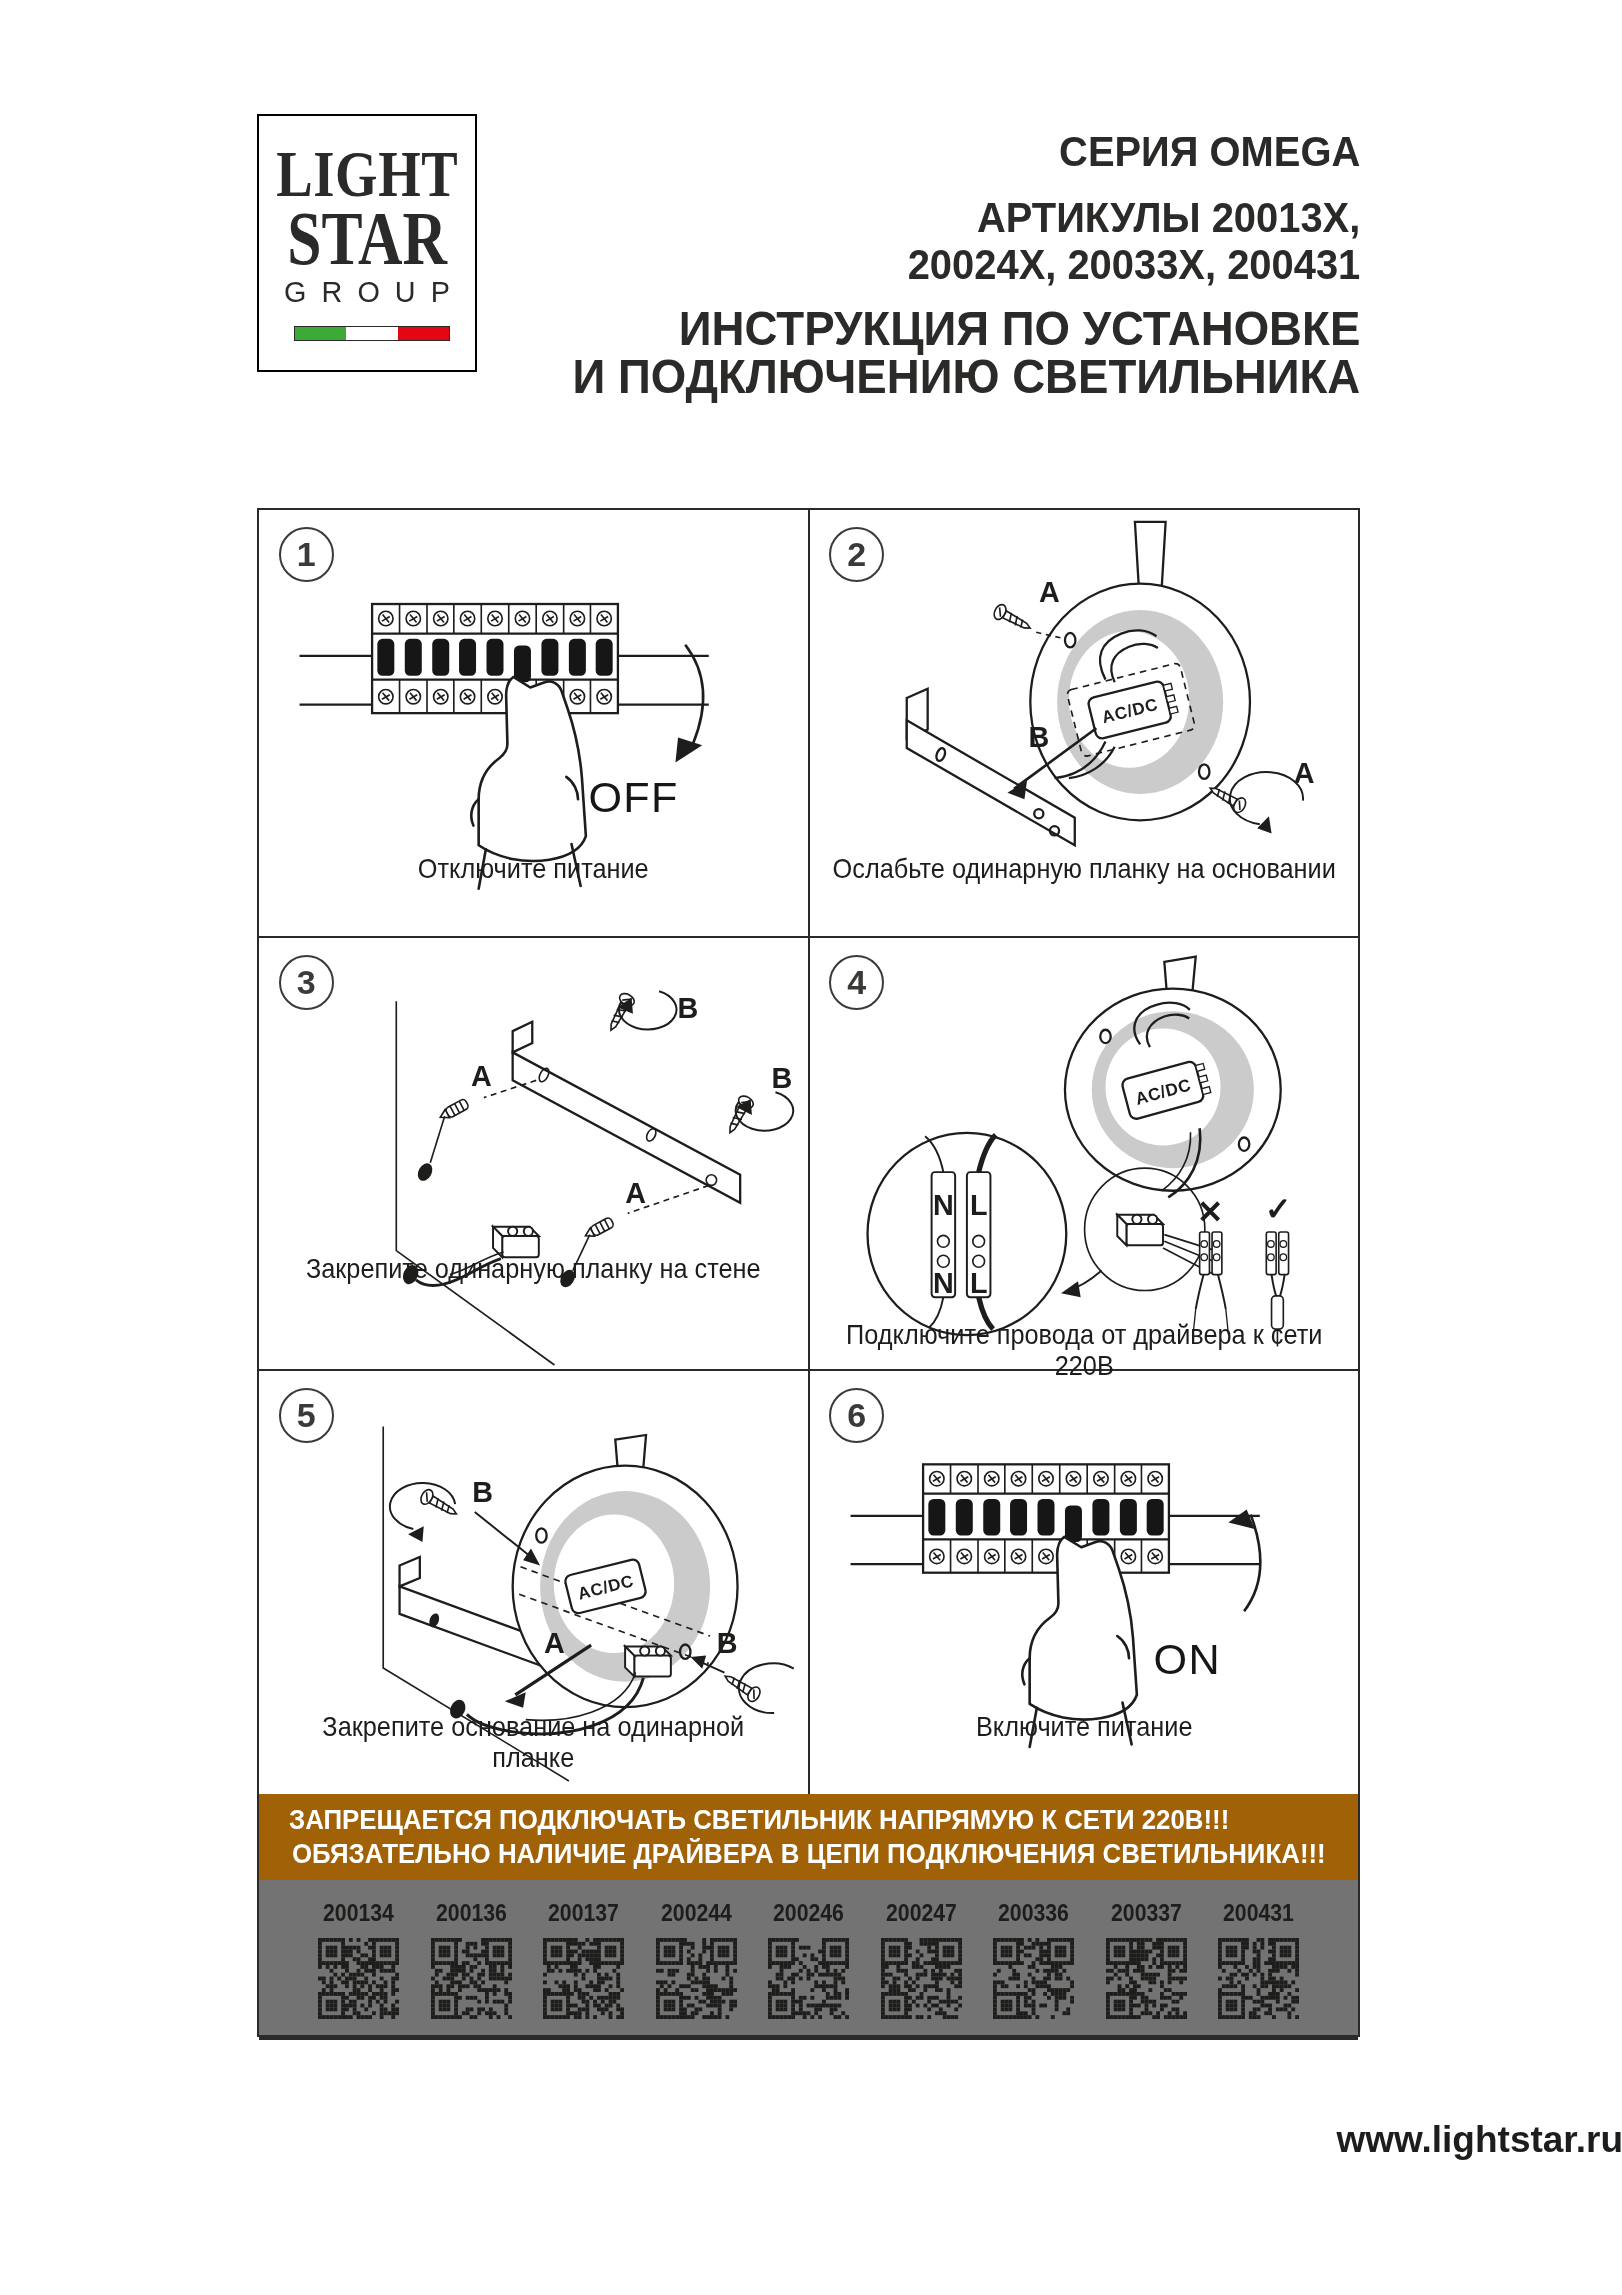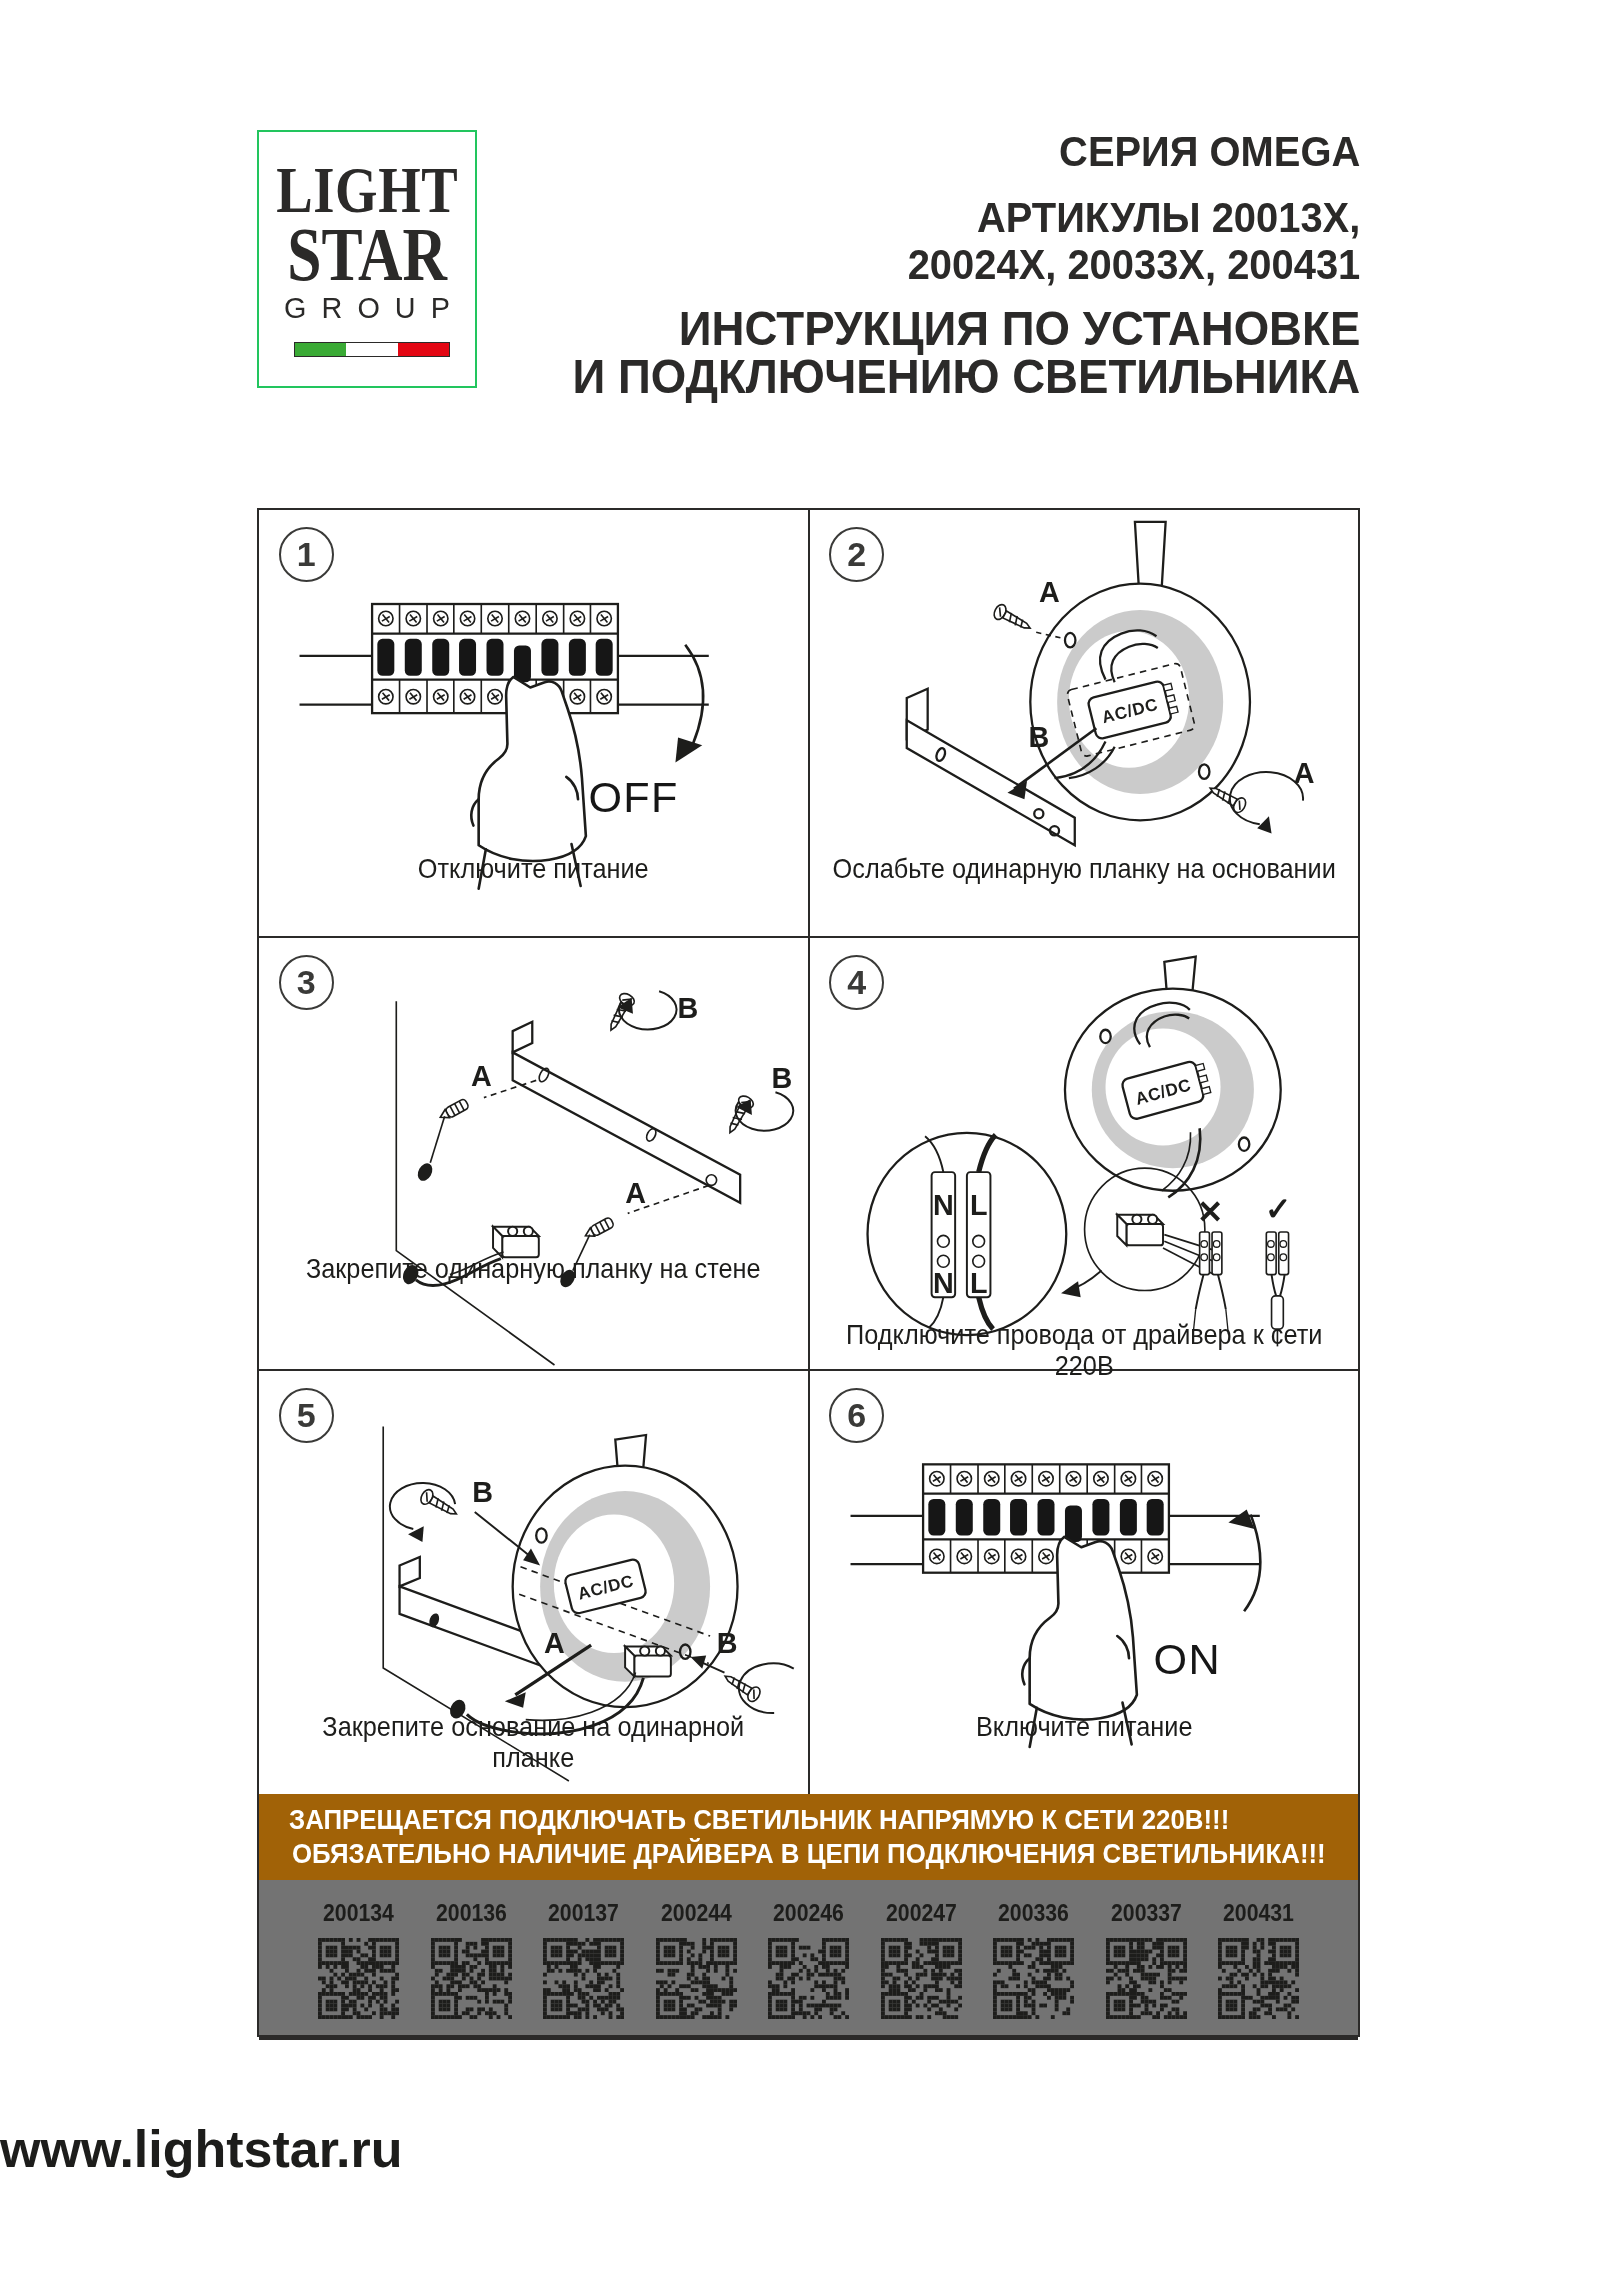--- a/index.html
+++ b/index.html
@@ -1,20 +1,20 @@
 <!DOCTYPE html>
 <html style="font-size:10.5px"><head>
 <meta charset="utf-8">
 <style>
   html,body{margin:0;padding:0;background:#888;}
   .page{position:relative;width:1623px;height:2295px;background:#fff;overflow:hidden;
         font-family:"Liberation Sans",sans-serif;color:#2b2a29;}
   
-  .logo-box{position:absolute;left:257px;top:130px;width:220px;height:258px;
-            border:2px solid #22c55e;box-sizing:border-box;text-align:center;}
+  .logo-box{position:absolute;left:257px;top:114px;width:220px;height:258px;
+            border:2px solid #000000;box-sizing:border-box;text-align:center;}
   .logo-w1{margin-top:27.5px;font-family:"Liberation Serif",serif;font-weight:bold;
            font-size:65px;line-height:60px;transform:scaleX(.84);letter-spacing:0.7px;}
   .logo-w2{font-family:"Liberation Serif",serif;font-weight:bold;
            font-size:77px;line-height:68px;transform:scaleX(.80);}
   .logo-w3{font-size:30px;line-height:34px;letter-spacing:15.7px;text-indent:15.7px;
            transform:scaleX(.96);margin-top:3.9px;}
   .logo-flag{position:absolute;left:35px;bottom:29px;width:154px;height:13px;
              border:1.3px solid #2b2a29;display:flex;}
   .logo-flag div{flex:1;height:100%;}
   .title-block{position:absolute;right:263px;top:127px;text-align:right;
@@ -42,22 +42,22 @@
   
   .warning{height:86px;background:#a16207;color:#fff;display:flex;flex-direction:column;
            align-items:flex-start;justify-content:center;text-align:center;}
   .warning div{font-size:27.5px;line-height:34px;font-weight:bold;transform:scaleX(.94);white-space:nowrap;}
   .qr-section{height:155px;display:flex;justify-content:space-between;
               padding:15.7px 55px 0 55px;box-sizing:border-box;background:#737373;}
   .qr-item{width:89px;text-align:center;}
   .qr-label{font-size:23.6px;font-weight:bold;transform:scaleX(.9);margin:3.9px 0 11.8px 0;color:#1d1d1b;}
   .qr-code{width:81px;height:81px;margin:0 auto;}
   .bottom-rule{height:5.2px;background:#2b2a29;}
-  .footer{position:absolute;left:0;top:2119px;width:100%;text-align:left;
-          font-size:52px;font-weight:bold;color:#1d1d1b;}
+  .footer{position:absolute;left:0;top:2119px;width:100%;text-align:right;
+          font-size:37px;font-weight:bold;color:#1d1d1b;}
   
   svg text{font-family:"Liberation Sans",sans-serif;}
   .lbl{font-size:44px;font-weight:bold;fill:#1d1d1b;text-anchor:middle;}
   .acdc{font-size:26px;font-weight:bold;fill:#1d1d1b;text-anchor:middle;letter-spacing:1px;}
   .state{font-size:66px;fill:#161616;text-anchor:middle;letter-spacing:2px;}
   .nl{font-size:44px;font-weight:bold;fill:#1d1d1b;text-anchor:middle;}
   .mark{font-size:48px;fill:#1d1d1b;text-anchor:middle;font-weight:bold;}
 </style>
 </head>
 <body>

